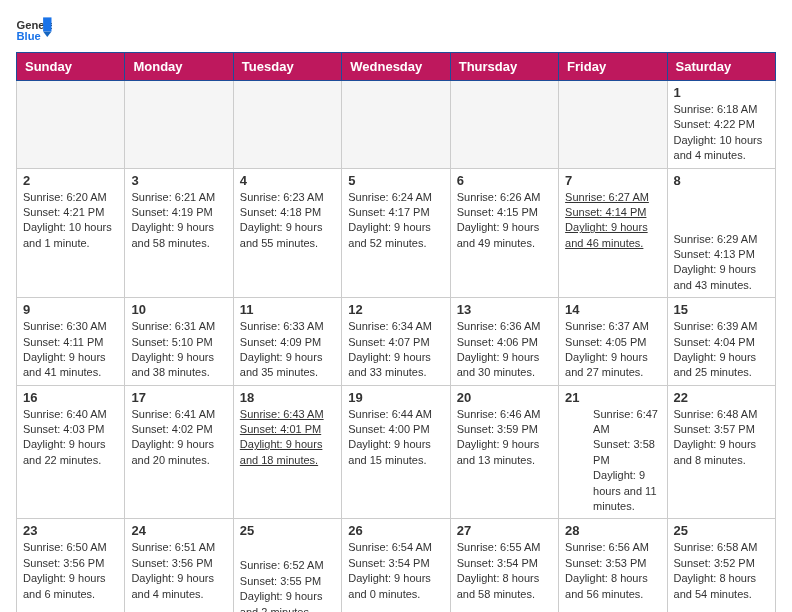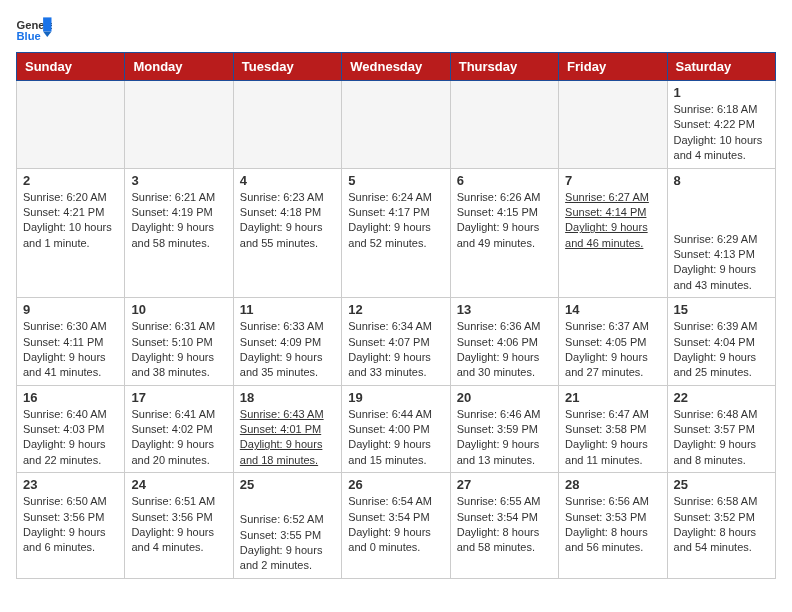--- a/index.html
+++ b/index.html
@@ -36,21 +36,21 @@
     .subtitle {
       font-size: 14px;
       color: #555;
     }
     .calendar {
       width: 100%;
       border-collapse: collapse;
       border: 1px solid #ccc;
     }
     .calendar th {
-      background-color: #b91c1c;
+      background-color: #be185d;
       color: #fff;
       text-align: left;
       padding: 6px 8px;
       font-size: 13px;
       font-weight: bold;
       border: 1px solid #1e4d99;
     }
     .calendar td {
       border: 1px solid #ccc;
       vertical-align: top;
@@ -237,21 +237,21 @@
 Daylight: 9 hours and 15 minutes.</div>
         </td>
         <td>
           <div class="day-number">20</div>
           <div class="day-info" style="white-space: pre-line;">Sunrise: 6:46 AM
 Sunset: 3:59 PM
 Daylight: 9 hours and 13 minutes.</div>
         </td>
         <td>
           <div class="day-number">21</div>
-          <div class="day-info" style="white-space: pre-line;">Sunrise: 6:47 AM
+          <div class="day-info" style="white-space: pre-line; margin-left: 28px;">Sunrise: 6:47 AM
 Sunset: 3:58 PM
 Daylight: 9 hours and 11 minutes.</div>
         </td>
         <td>
           <div class="day-number">22</div>
           <div class="day-info" style="white-space: pre-line;">Sunrise: 6:48 AM
 Sunset: 3:57 PM
 Daylight: 9 hours and 8 minutes.</div>
         </td>
       </tr>

